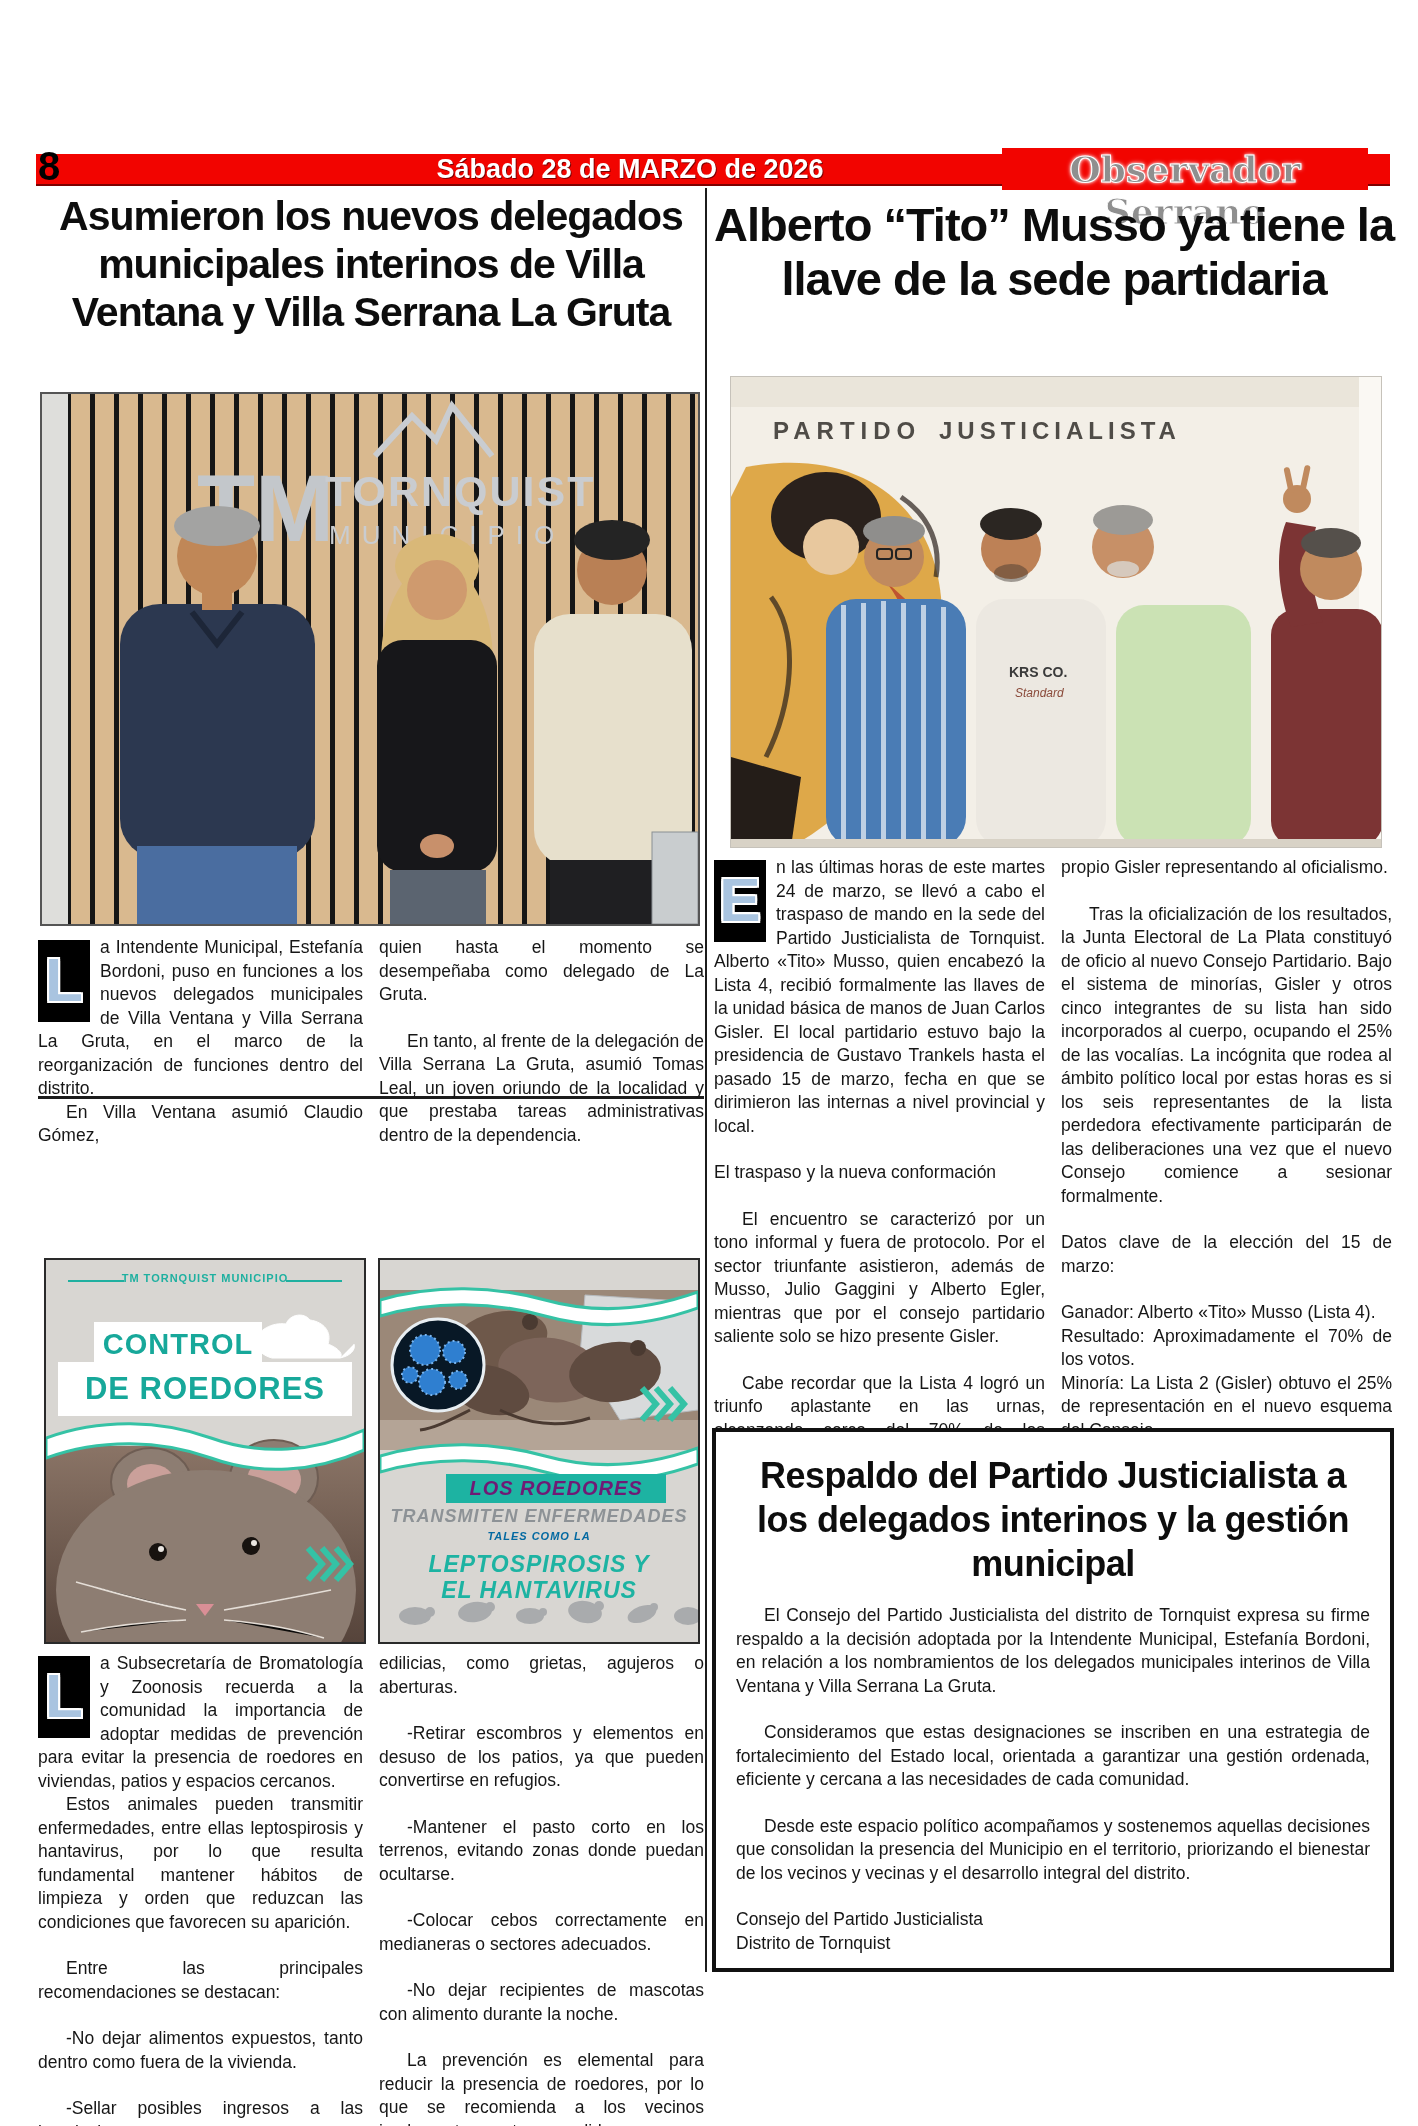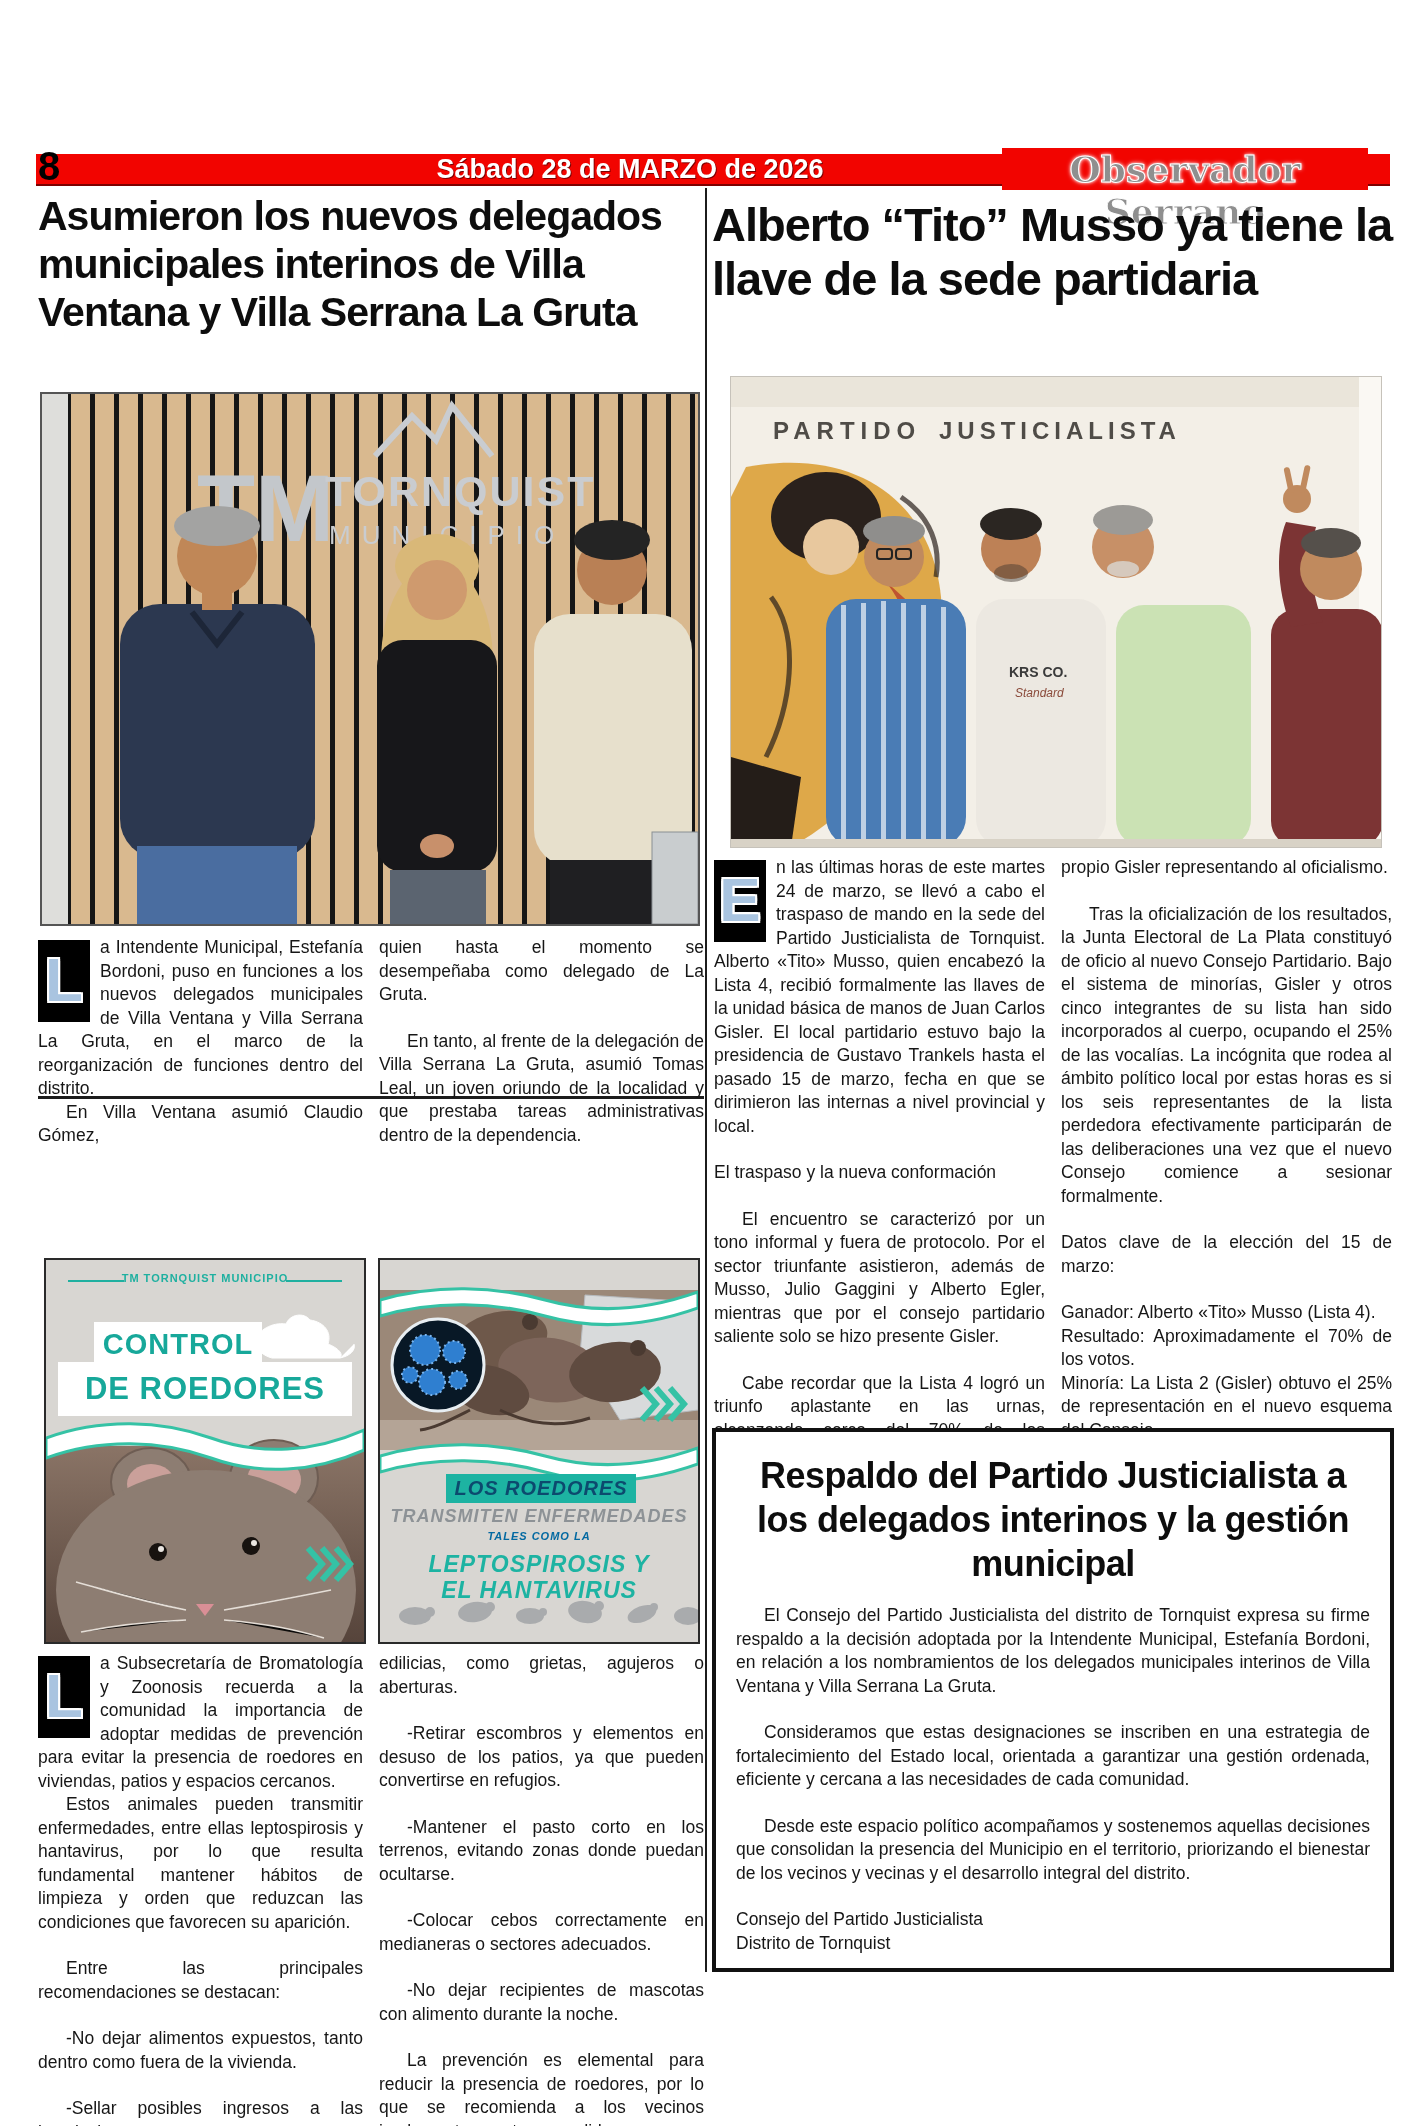--- a/index.html
+++ b/index.html
@@ -12,21 +12,21 @@
   .pagenum{left:38px;top:144px;font-size:40px;font-weight:bold;color:#000;line-height:44px;}
   .datebar{left:300px;top:155px;width:660px;text-align:center;color:#fff;font-size:27px;font-weight:bold;line-height:29px;text-shadow:1px 1px 0 #7c0000;}
   .masthead{left:1002px;top:148px;width:366px;height:42px;background:#f20400;text-align:center;
             font-family:"DejaVu Serif","Liberation Serif",serif;font-weight:bold;font-size:36px;line-height:42px;
             color:#8f8f8f;-webkit-text-stroke:1px #fff;text-shadow:0 0 3px #fff,0 0 5px #fff;}
 
   .vrule{left:705px;top:188px;width:2px;height:1784px;background:#1c1c1c;}
   .hrule{left:38px;top:1096px;width:666px;height:3px;background:#1c1c1c;}
 
   
-  .hl{font-weight:bold;color:#0d0d0d;text-align:left;letter-spacing:-1px;}
+  .hl{font-weight:bold;color:#0d0d0d;text-align:center;letter-spacing:-1px;}
   .hl-left{left:38px;top:192px;width:666px;font-size:41px;line-height:48px;}
   .hl-right{left:712px;top:198px;width:684px;font-size:47px;line-height:54px;}
   .hl-brom{left:38px;top:1102px;width:666px;font-size:40px;line-height:47px;}
 
   
   .photo1{left:40px;top:392px;width:660px;height:534px;border:2px solid #555;box-sizing:border-box;
           background:repeating-linear-gradient(90deg,#161616 0px,#161616 5px,#d9b98f 5px,#d9b98f 24px);}
   .photo1 svg,.photo2 svg{position:absolute;left:0;top:0;}
   .photo2{left:730px;top:376px;width:652px;height:472px;border:1px solid #c6c2ba;box-sizing:border-box;background:#f3efe7;}
   .cols{display:flex;gap:16px;}
@@ -41,21 +41,21 @@
   
   .poster{top:1258px;width:322px;height:386px;border:2px solid #2a2a2a;box-sizing:border-box;background:#d8d6d2;overflow:hidden;}
   .posterA{left:44px;}
   .posterB{left:378px;}
   .p-ov{position:absolute;}
   .pA-logo{top:12px;left:0;width:100%;text-align:center;color:#1fb0a0;font-size:11px;font-weight:bold;letter-spacing:1px;}
   .pA-line{top:20px;width:56px;height:2px;background:#1fb0a0;}
   .pA-control{top:62px;left:48px;width:168px;background:#fff;color:#17a89a;font-size:29px;font-weight:800;letter-spacing:1px;text-align:center;padding:6px 0;}
   .pA-der{top:102px;left:12px;width:294px;background:#fff;color:#17a89a;font-size:31px;font-weight:800;letter-spacing:1px;text-align:center;padding:9px 0;}
   .pB-txt{left:0;width:100%;text-align:center;font-style:italic;font-weight:bold;}
-  .pB-t1{top:214px;left:66px;width:190px;background:#1db3a2;color:#0c4a6e;font-size:20px;font-style:italic;font-weight:bold;text-align:center;padding:3px 0;letter-spacing:1px;}
+  .pB-t1{top:214px;left:66px;width:190px;background:#1db3a2;color:#701a75;font-size:20px;font-style:italic;font-weight:bold;text-align:center;padding:3px 15px;letter-spacing:1px;}
   .pB-t2{top:246px;color:#8d9296;font-size:18px;letter-spacing:1px;}
   .pB-t3{top:270px;color:#0369a1;font-size:11px;letter-spacing:1px;}
   .pB-t4{top:291px;color:#1db3a2;font-size:23px;letter-spacing:1px;}
   .pB-t5{top:317px;color:#1db3a2;font-size:23px;letter-spacing:1px;}
 
   .body-deleg{left:38px;top:936px;width:666px;}
   .body-musso{left:714px;top:856px;width:678px;}
   .body-roed{left:38px;top:1652px;width:666px;}
 
   

